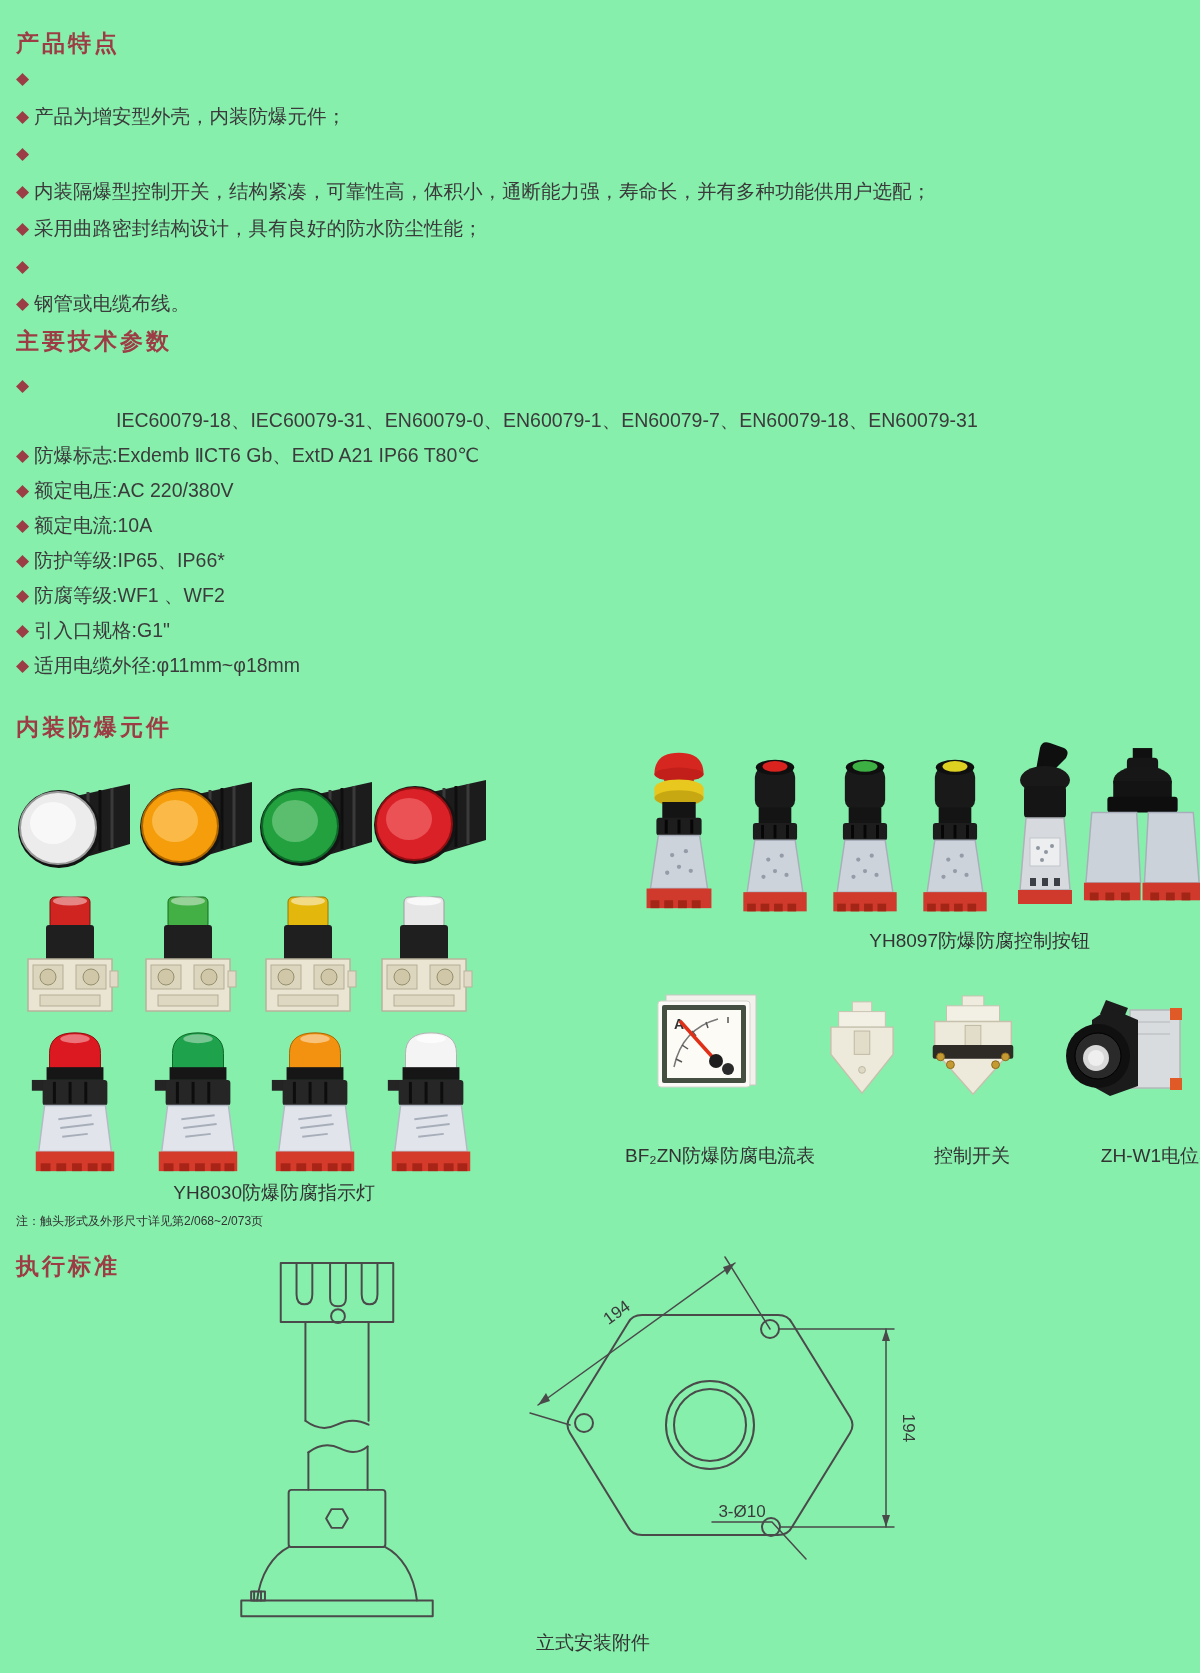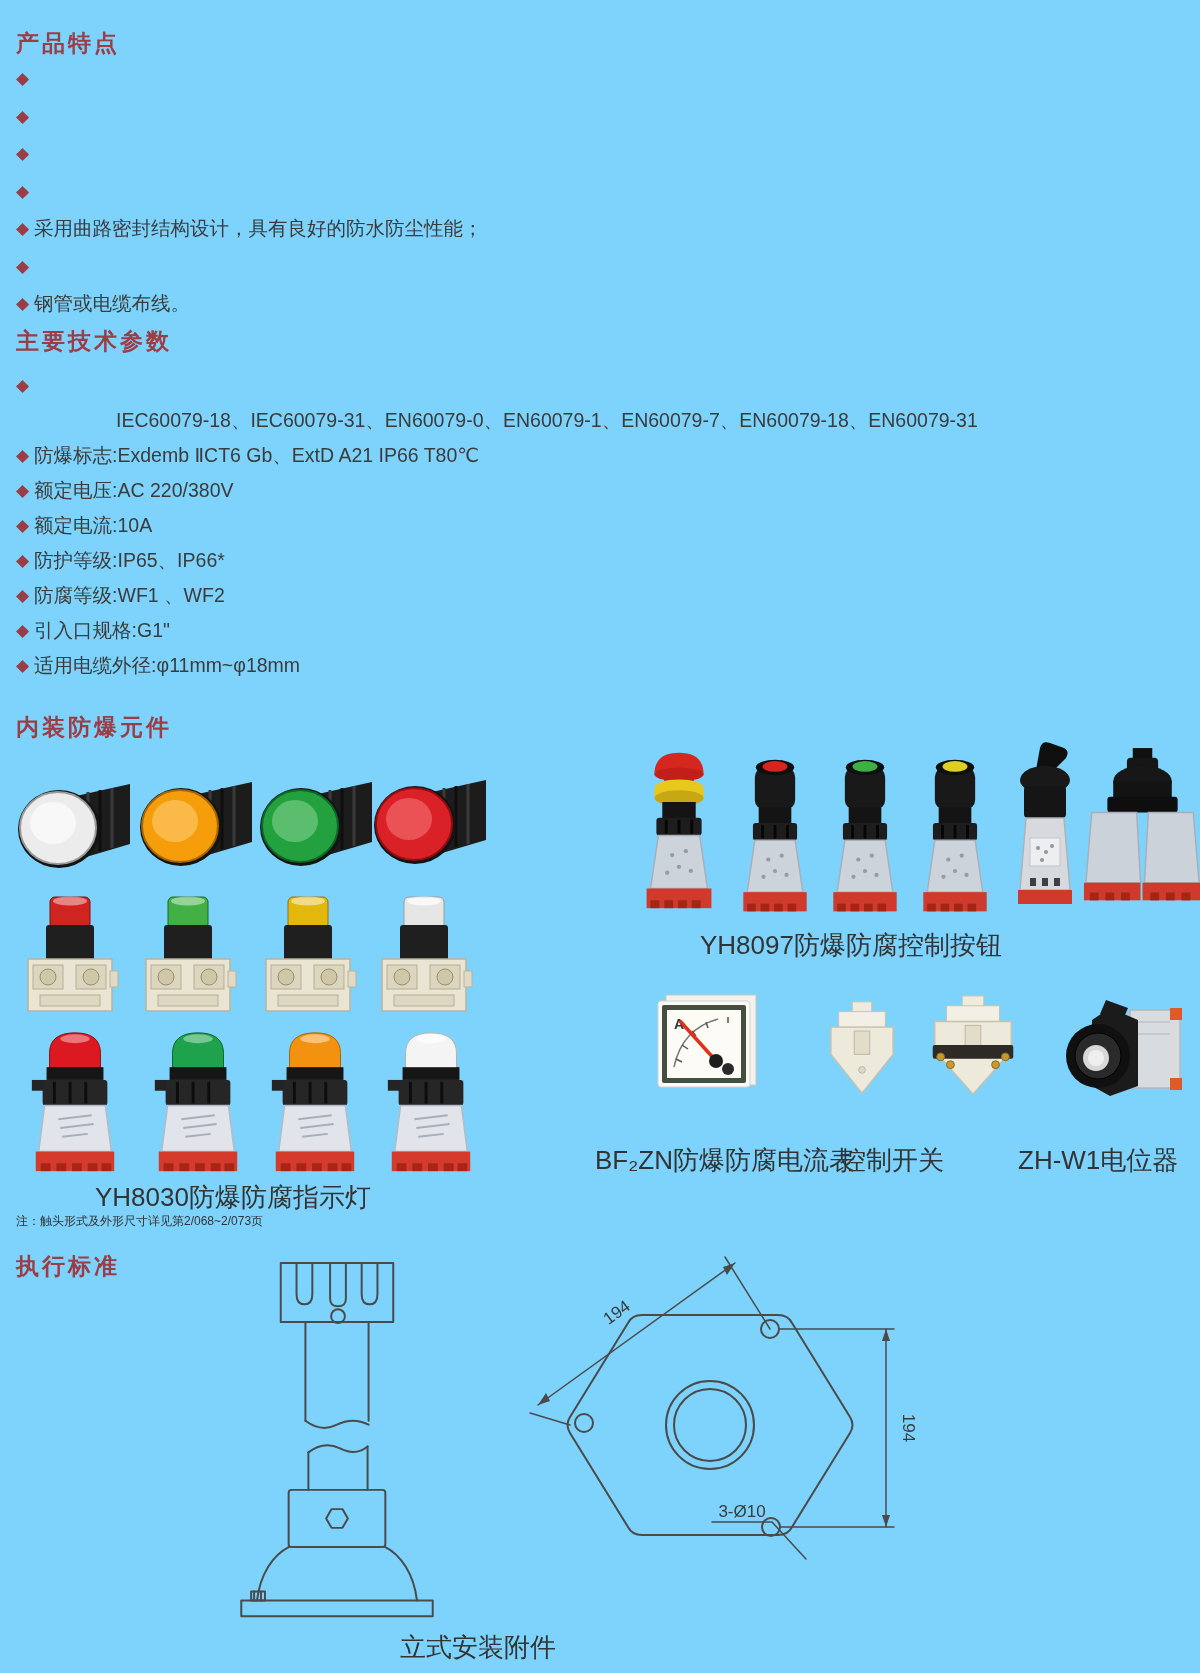--- a/index.html
+++ b/index.html
@@ -1,26 +1,26 @@
 <!DOCTYPE html>
 <html><head>
 <meta charset="utf-8">
 <style>
   html,body{margin:0;padding:0;background:#ffffff;}
-  .page{position:relative;width:1200px;height:1673px;background:#7dd3fc;overflow:hidden;
+  .page{position:relative;width:1200px;height:1673px;background:#86efac;overflow:hidden;
         font-family:"Liberation Sans","DejaVu Sans",sans-serif;color:#3b3b3b;}
   .sec-title{position:absolute;left:16px;font-size:23px;font-weight:bold;color:#9c3c44;
              letter-spacing:3px;white-space:nowrap;}
   .blist{position:absolute;left:16px;width:1175px;}
   .brow{display:flex;align-items:flex-start;white-space:nowrap;}
   .features .brow{line-height:37.5px;font-size:19.5px;}
   .params .brow{line-height:35px;font-size:19.5px;}
   .dia{color:#9c3c44;font-size:17px;margin-right:5px;flex:0 0 auto;}
   .brow.indent{padding-left:100px;align-items:flex-end;}
-  .caption{position:absolute;font-size:26px;color:#333;text-align:left;white-space:nowrap;}
+  .caption{position:absolute;font-size:19px;color:#333;text-align:right;white-space:nowrap;}
   .note{position:absolute;left:16px;font-size:12px;color:#333;white-space:nowrap;}
   svg.prod,svg.draw{position:absolute;display:block;}
   .dimtxt{font-family:"Liberation Sans","DejaVu Sans",sans-serif;font-size:17px;fill:#3b3b3b;}
 </style>
 </head>
 <body>
 
 <div class="page">
 
   <svg width="0" height="0" style="position:absolute" aria-hidden="true">
@@ -81,26 +81,28 @@
     </defs>
   </svg>
 
   <div class="sec-title" style="top:28px">产品特点</div>
   <div class="blist features" style="top:60px">
     <div class="brow">
         <span class="dia">◆</span>
       </div>
     <div class="brow">
         <span class="dia">◆</span>
-      </div>
-    <div class="brow">
-        <span class="dia">◆</span>
-      </div>
-    <div class="brow">
-        <span class="dia">◆</span>
+        <span>产品为增安型外壳，内装防爆元件；</span>
+      </div>
+    <div class="brow">
+        <span class="dia">◆</span>
+      </div>
+    <div class="brow">
+        <span class="dia">◆</span>
+        <span>内装隔爆型控制开关，结构紧凑，可靠性高，体积小，通断能力强，寿命长，并有多种功能供用户选配；</span>
       </div>
     <div class="brow">
         <span class="dia">◆</span>
         <span>采用曲路密封结构设计，具有良好的防水防尘性能；</span>
       </div>
     <div class="brow">
         <span class="dia">◆</span>
       </div>
     <div class="brow">
         <span class="dia">◆</span>

